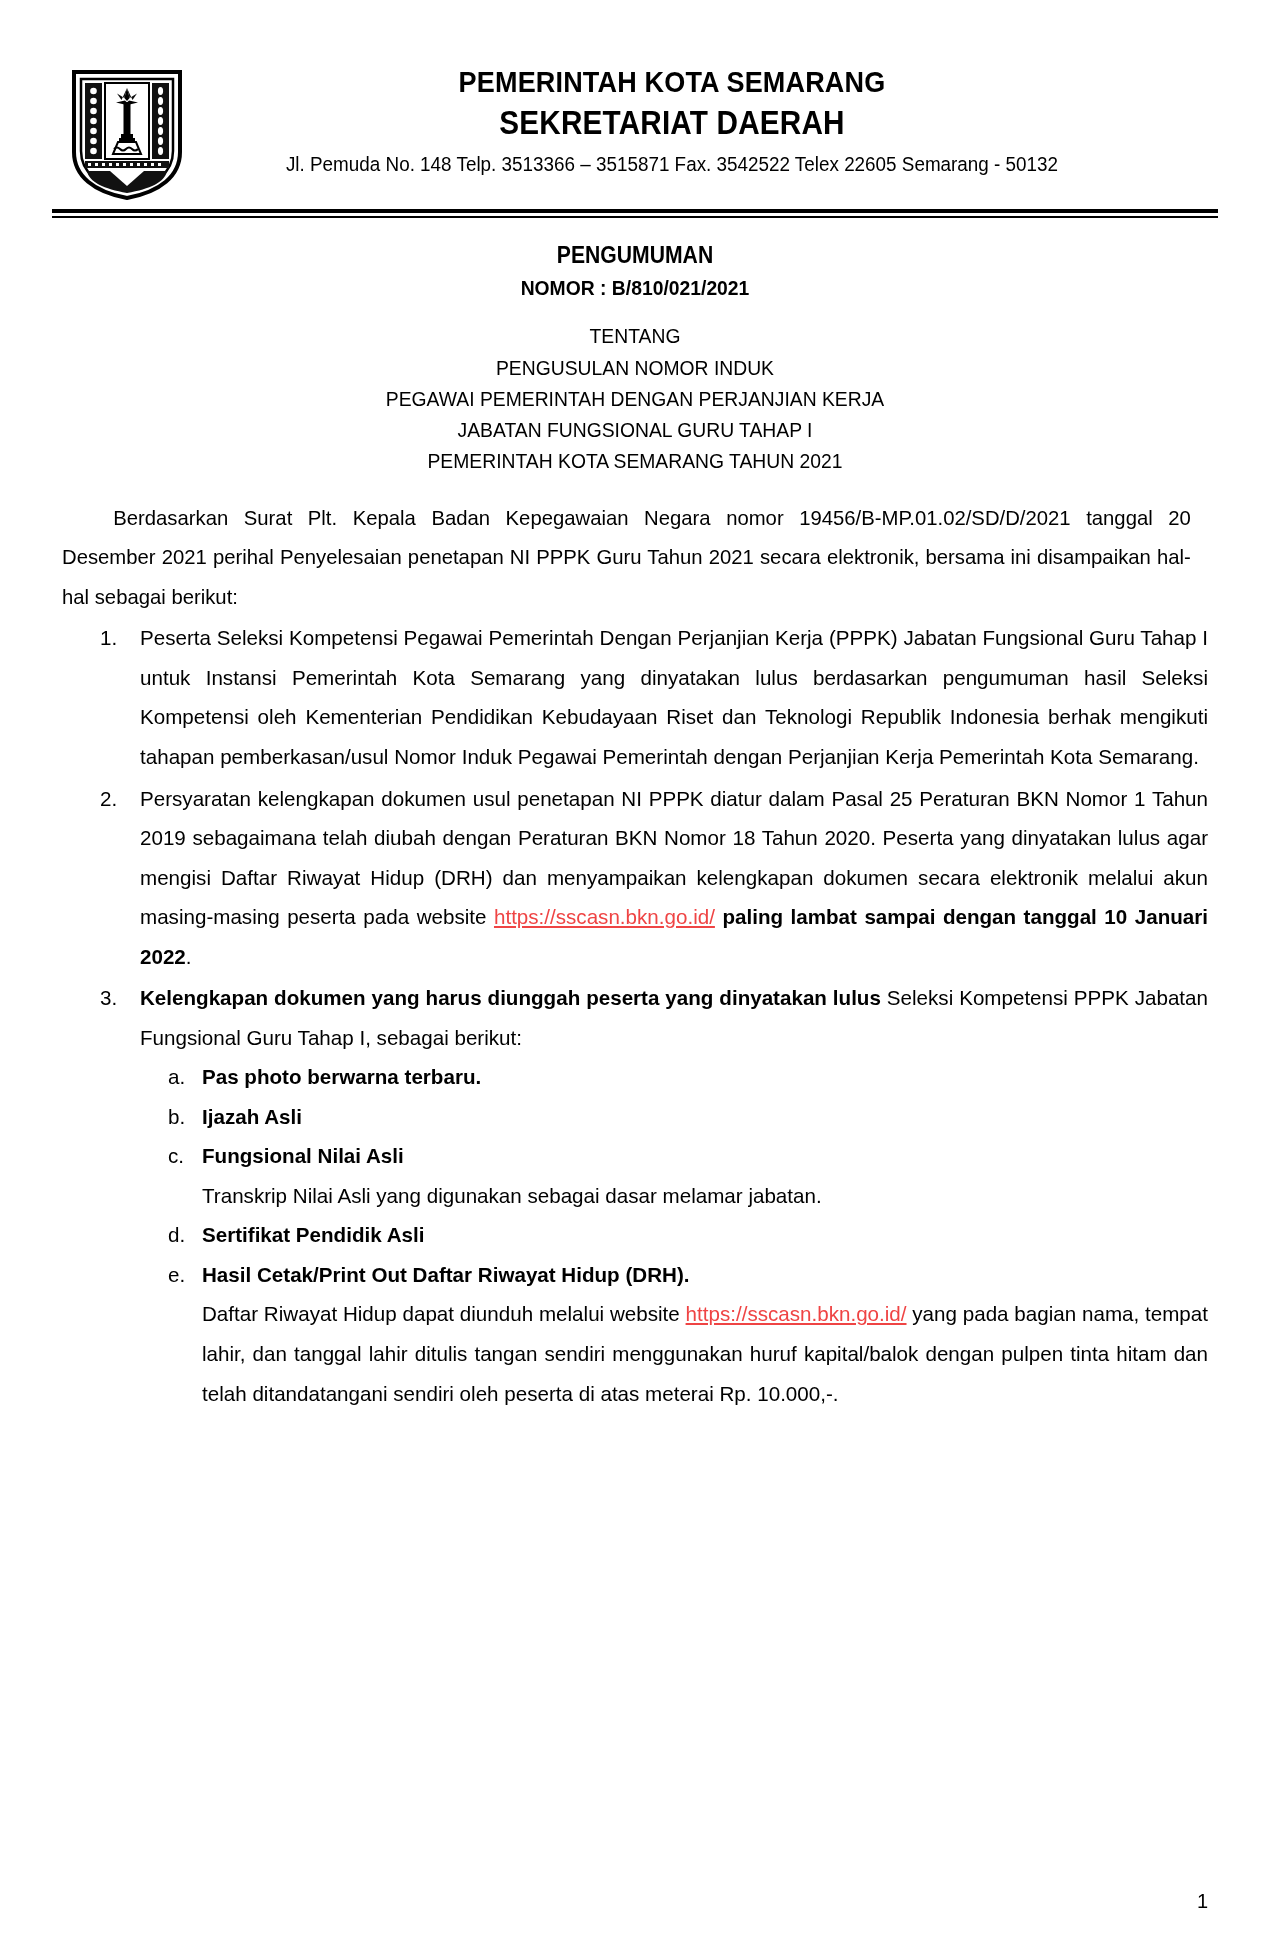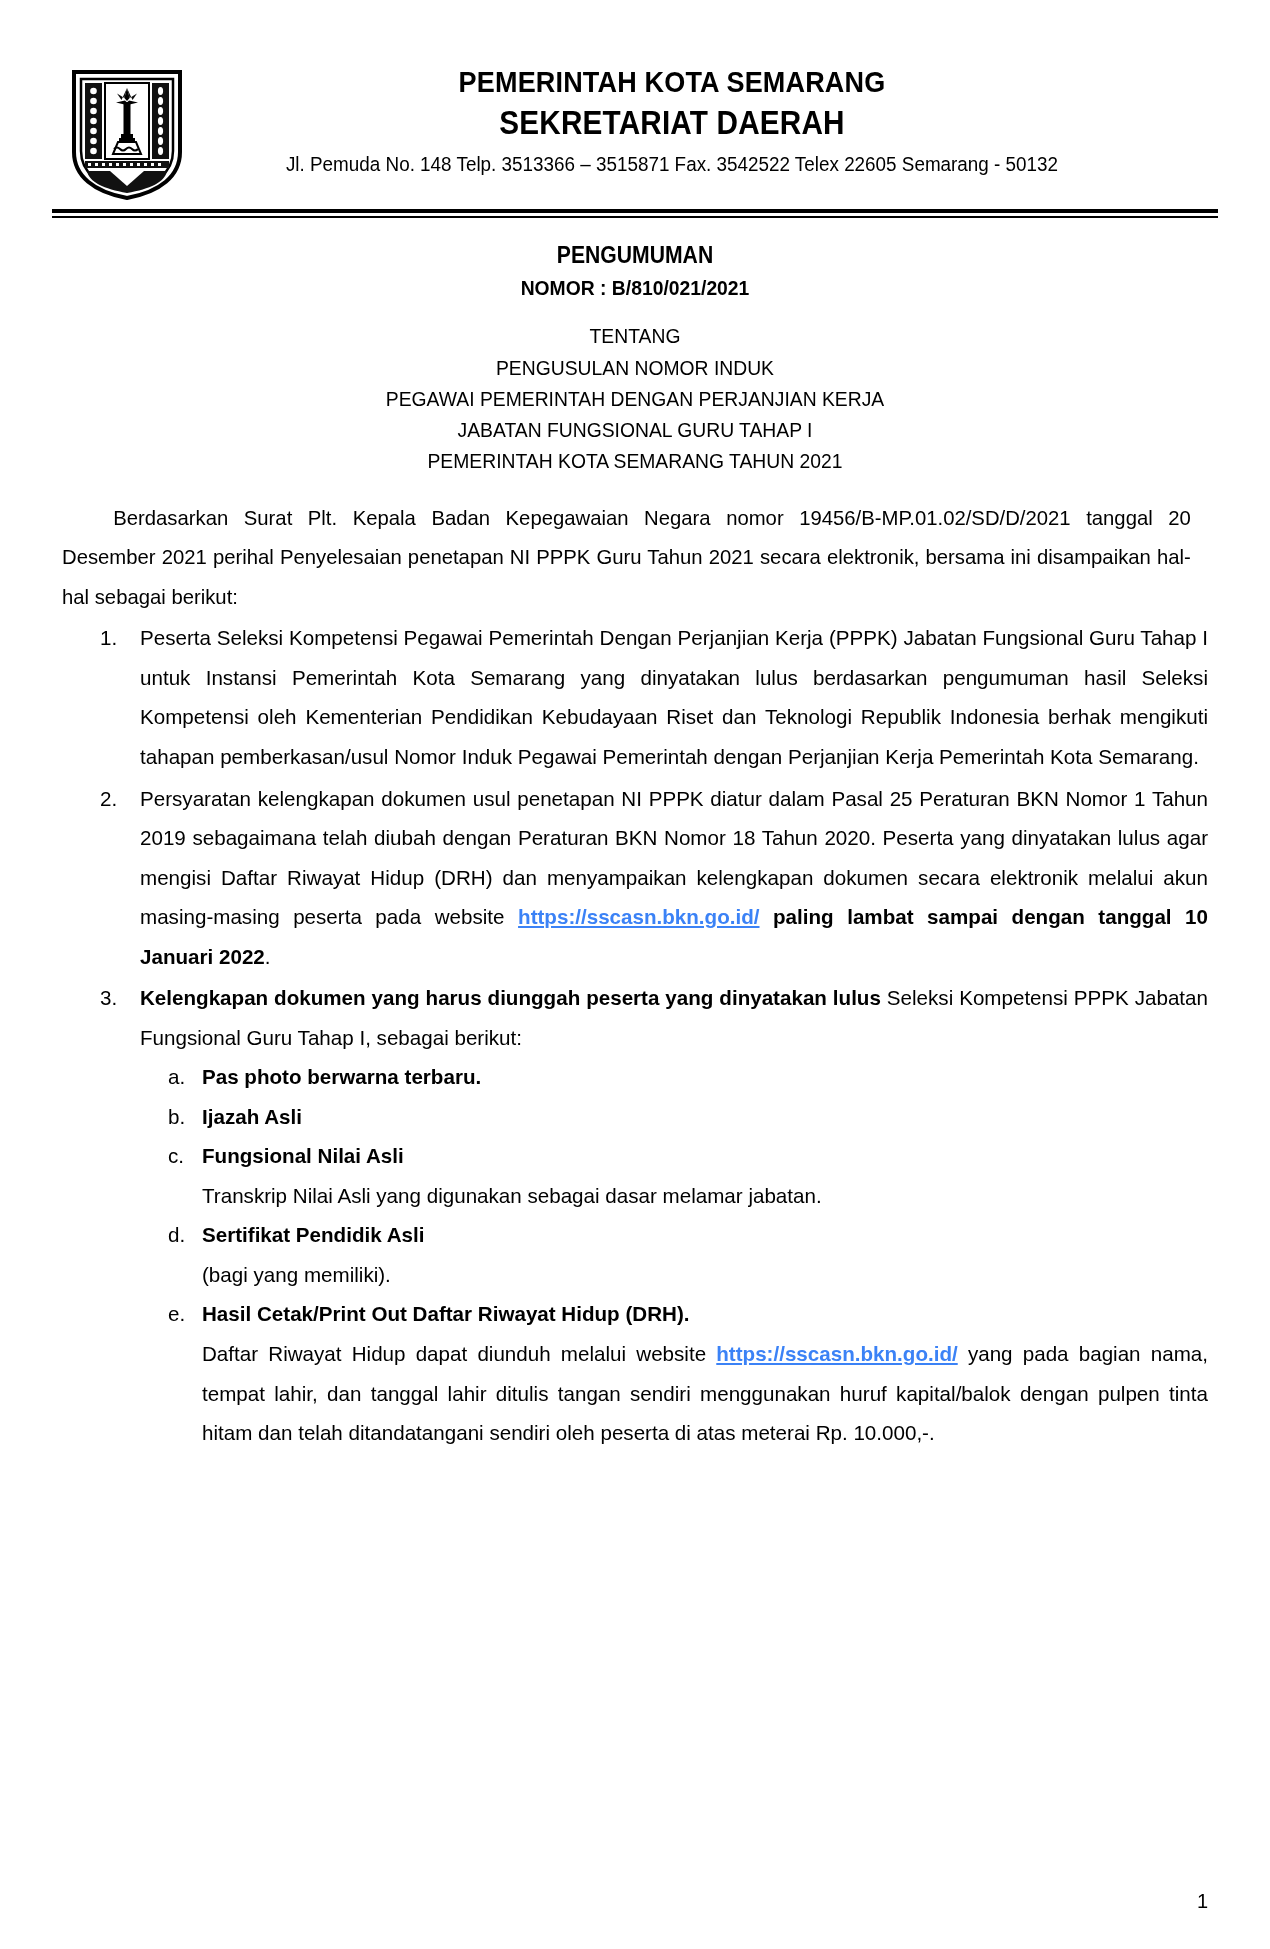--- a/index.html
+++ b/index.html
@@ -176,23 +176,22 @@
     font-size: 20.6px;
     line-height: 1.92;
   }
   .sub-body {
     text-align: justify;
     line-height: 1.92;
   }
   .bold { font-weight: bold; }
   .ital { }
   a.link, .link {
-    color: #3b82f6;
+    color: #ef4444;
     text-decoration: underline;
-    font-weight: bold;
   }
 
   .pagenum {
     position: absolute;
     right: 62px;
     bottom: 36px;
     font-size: 20px;
     font-weight: normal;
   }
 </style>
@@ -328,21 +327,20 @@
 
           <li>
             <span class="marker2">c.</span>
             <span class="bold">Fungsional Nilai Asli</span>
             <div class="sub-body">Transkrip Nilai Asli yang digunakan sebagai dasar melamar jabatan.</div>
           </li>
 
           <li>
             <span class="marker2">d.</span>
             <span class="bold">Sertifikat Pendidik Asli</span>
-            <div class="sub-body"> (bagi yang memiliki).</div>
           </li>
 
           <li>
             <span class="marker2">e.</span>
             <span class="bold">Hasil Cetak/</span><span class="bold ital">Print Out</span><span class="bold"> Daftar Riwayat Hidup (DRH).</span>
             <div class="sub-body"><span>Daftar Riwayat Hidup dapat diunduh melalui website </span><a class="link" href="#">https://sscasn.bkn.go.id/</a><span> yang pada bagian nama, tempat lahir, dan tanggal lahir ditulis tangan sendiri menggunakan huruf kapital/balok dengan pulpen tinta hitam dan telah ditandatangani sendiri oleh peserta di atas meterai Rp. 10.000,-.</span></div>
           </li>
 
         </ol>
       </li>

